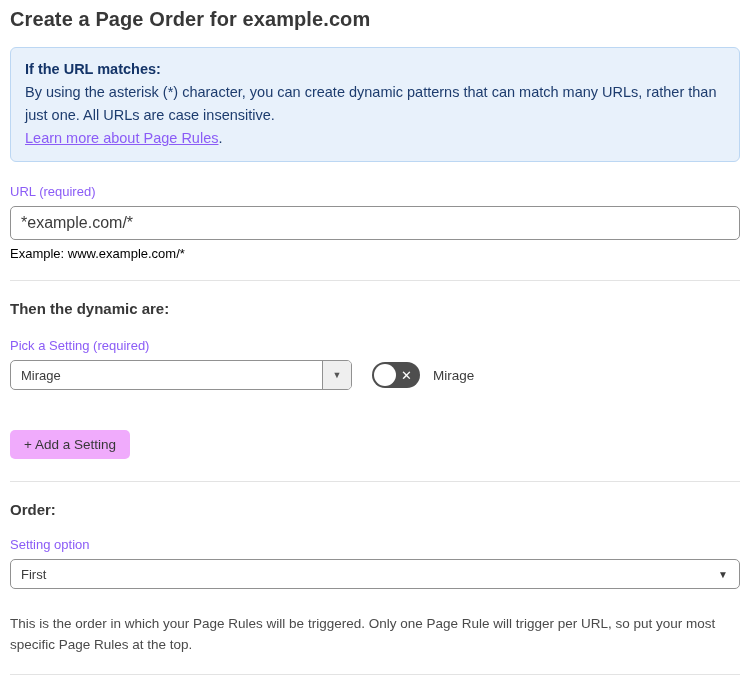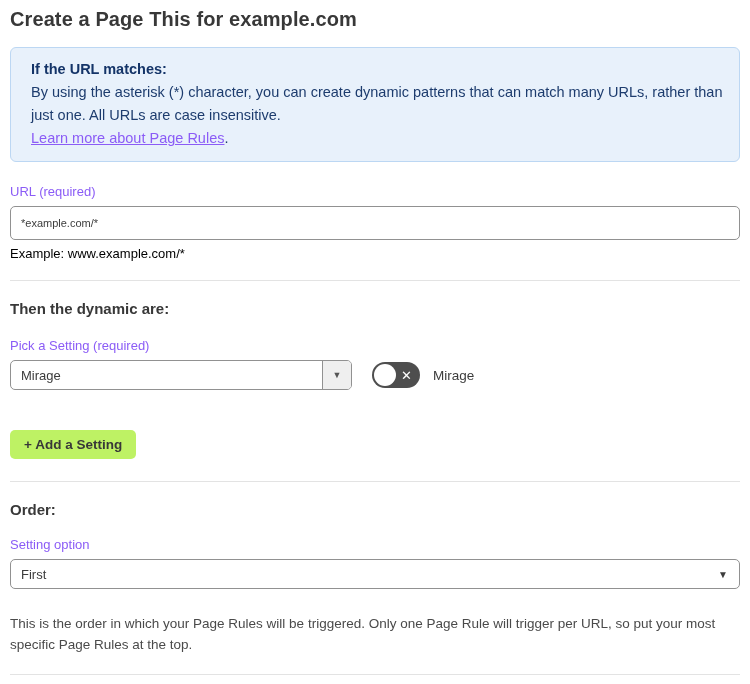--- a/index.html
+++ b/index.html
@@ -15,41 +15,41 @@
   .page-title {
     font-size: 20px; font-weight: bold; color: #383838;
     letter-spacing: 0.1px;
     margin-bottom: 16px;
   }
 
   .info-box {
     background: #e8f1fb;
     border: 1px solid #bcd7f3;
     border-radius: 6px;
-    padding: 10px 14px 11px 20px;
+    padding: 10px 14px 11px 14px;
     font-size: 14.5px;
     line-height: 23px;
     color: #1d3c6e;
     margin-bottom: 22px;
   }
   .info-heading { font-weight: bold; color: #143468; }
   .info-body { max-width: 700px; }
   .info-link {
     color: #8b5cf6; text-decoration: underline; cursor: pointer;
   }
 
   .field-label {
     font-size: 13px; color: #8b5cf6; margin-bottom: 7px;
   }
 
   .text-input {
     width: 730px; height: 29px;
     border: 1px solid #919191; border-radius: 5px;
     font-family: "Liberation Sans", sans-serif;
-    font-size: 11px; color: #3c3c3c;
+    font-size: 16px; color: #3c3c3c;
     padding: 16px 10px;
     background: #ffffff;
     outline: none;
     display: block;
     margin-bottom: 6px;
   }
   .helper-text { font-size: 13px; color: #000000; }
 
   .divider { border: none; border-top: 1px solid #e3e3e3; margin: 19px 0; }
 
@@ -100,21 +100,21 @@
   }
   .toggle-label { font-size: 13.5px; color: #3c3c3c; margin-left: 13px; }
 
   .btn {
     display: inline-flex; align-items: center; justify-content: center;
     height: 29px; border: none; border-radius: 5px;
     font-family: "Liberation Sans", sans-serif;
     font-size: 13.5px; cursor: pointer;
     padding: 0 14px;
   }
-  .btn-gray { background: #bef264; color: #383838; font-weight: bold; }
+  .btn-gray { background: #f0abfc; color: #383838; }
   .btn-blue { background: #1a6ef2; color: #ffffff; }
 
   .add-setting-btn { margin-bottom: 0; }
 
   .order-heading { margin-bottom: 19px; }
 
   .select-box.order-select { width: 730px; margin-bottom: 24px; }
   .order-caret {
     padding-right: 11px; font-size: 10px; color: #3c3c3c;
   }
@@ -123,21 +123,21 @@
     max-width: 720px;
   }
 
   .actions-row { display: flex; gap: 10px; }
 </style>
 </head>
 <body>
 
 <div class="page">
 
-  <div class="page-title">Create a Page This for example.com</div>
+  <div class="page-title">Create a Page Order for example.com</div>
 
   <div class="info-box">
     <div class="info-heading">If the URL matches:</div>
     <div class="info-body">By using the asterisk (*) character, you can create dynamic patterns that can match many URLs, rather than just one. All URLs are case insensitive.</div>
     <div><span class="info-link">Learn more about Page Rules</span><span>.</span></div>
   </div>
 
   <div class="field-label">URL (required)</div>
   <input class="text-input" type="text" value="*example.com/*" style="">
   <div class="helper-text">Example: www.example.com/*</div>

